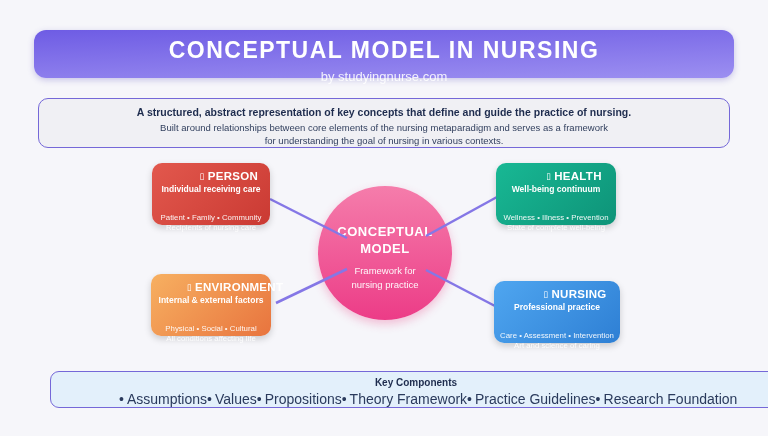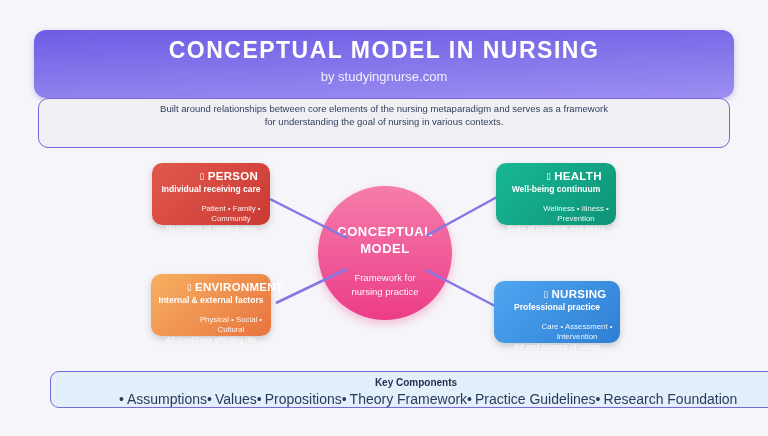--- a/index.html
+++ b/index.html
@@ -5,21 +5,21 @@
   html,body{margin:0;padding:0;}
   body{
     width:768px;height:436px;position:relative;overflow:hidden;
     background:#f6f6fa;
     font-family:"Liberation Sans", sans-serif;
   }
   .abs{position:absolute;}
 
   
   .header{
-    left:34px;top:30px;width:700px;height:68px;border-radius:12px;
+    left:34px;top:30px;width:700px;height:48px;border-radius:12px;
     background:linear-gradient(178deg,#6e5ce4 0%,#9c8ff1 100%);
     text-align:center;color:#ffffff;
     box-shadow:0 2px 6px rgba(90,75,190,0.30);
   }
   .header-title{padding-top:7px;font-size:23px;font-weight:bold;letter-spacing:1.5px;}
   .header-sub{margin-top:5px;font-size:13px;color:rgba(255,255,255,0.88);}
 
   
   .def-box{
     left:38px;top:98px;width:692px;height:50px;box-sizing:border-box;
@@ -30,21 +30,21 @@
   .def-sub{margin-top:3px;font-size:9.5px;line-height:13px;color:#33415f;}
 
   
   .circle{
     left:318px;top:186px;width:134px;height:134px;border-radius:50%;
     background:linear-gradient(180deg,#f57dab 0%,#ec3c87 100%);
     z-index:1;text-align:center;color:#fff;
     box-shadow:0 4px 10px rgba(231,60,130,0.30);
   }
   .circle-title{padding-top:37px;font-size:13px;font-weight:bold;letter-spacing:0.5px;line-height:17px;}
-  .circle-sub{margin-top:14px;font-size:9.5px;line-height:14px;color:rgba(255,255,255,0.95);}
+  .circle-sub{margin-top:7px;font-size:9.5px;line-height:14px;color:rgba(255,255,255,0.95);}
 
   
   .connectors{left:0;top:0;z-index:2;pointer-events:none;}
 
   
   .concept{
     position:absolute;border-radius:10px;color:#fff;text-align:center;
     z-index:3;box-sizing:border-box;padding-top:7px;
     box-shadow:0 3px 7px rgba(0,0,0,0.18);
   }
@@ -53,21 +53,21 @@
   .concept-health{left:496px;top:163px;width:120px;height:62px;
     background:linear-gradient(135deg,#18b894 0%,#0e9378 100%);}
   .concept-environment{left:151px;top:274px;width:120px;height:62px;
     background:linear-gradient(135deg,#f7b061 0%,#e8743e 100%);}
   .concept-nursing{left:494px;top:281px;width:126px;height:62px;
     background:linear-gradient(135deg,#4fa6f0 0%,#2e7fd4 100%);}
   .concept-title{font-size:11.5px;font-weight:bold;letter-spacing:0.3px;padding-left:36px;}
   .concept-icon{font-size:8.5px;font-weight:normal;margin-right:3px;position:relative;top:-1px;}
   .concept-sub{font-size:8.5px;font-weight:bold;margin-top:2px;}
   .concept-detail{font-size:7.8px;line-height:10px;color:rgba(255,255,255,0.92);}
-  .concept-detail.first{margin-top:10px;padding-left:40px;}
+  .concept-detail.first{margin-top:19px;}
 
   
   .kc-box{
     left:50px;top:371px;width:732px;height:37px;box-sizing:border-box;
     border:1.5px solid #7568d8;border-radius:9px;background:#e3f0fb;
     text-align:center;
   }
   .kc-title{margin-top:5px;font-size:10px;font-weight:bold;color:#1e2c4e;}
   .kc-items{display:flex;justify-content:space-between;padding:0 68px;margin-top:3px;
     font-size:14px;color:#2a3a5c;}
@@ -76,20 +76,21 @@
 </style>
 </head>
 <body>
 
 <div class="abs header">
   <div class="header-title">CONCEPTUAL MODEL IN NURSING</div>
   <div class="header-sub">by studyingnurse.com</div>
 </div>
 
 <div class="abs def-box">
+  <div class="def-main">A structured, abstract representation of key concepts that define and guide the practice of nursing.</div>
   <div class="def-sub">
     <div>Built around relationships between core elements of the nursing metaparadigm and serves as a framework</div>
     <div>for understanding the goal of nursing in various contexts.</div>
   </div>
 </div>
 
 <div class="abs circle">
   <div class="circle-title">
     <div>CONCEPTUAL</div>
     <div>MODEL</div>

